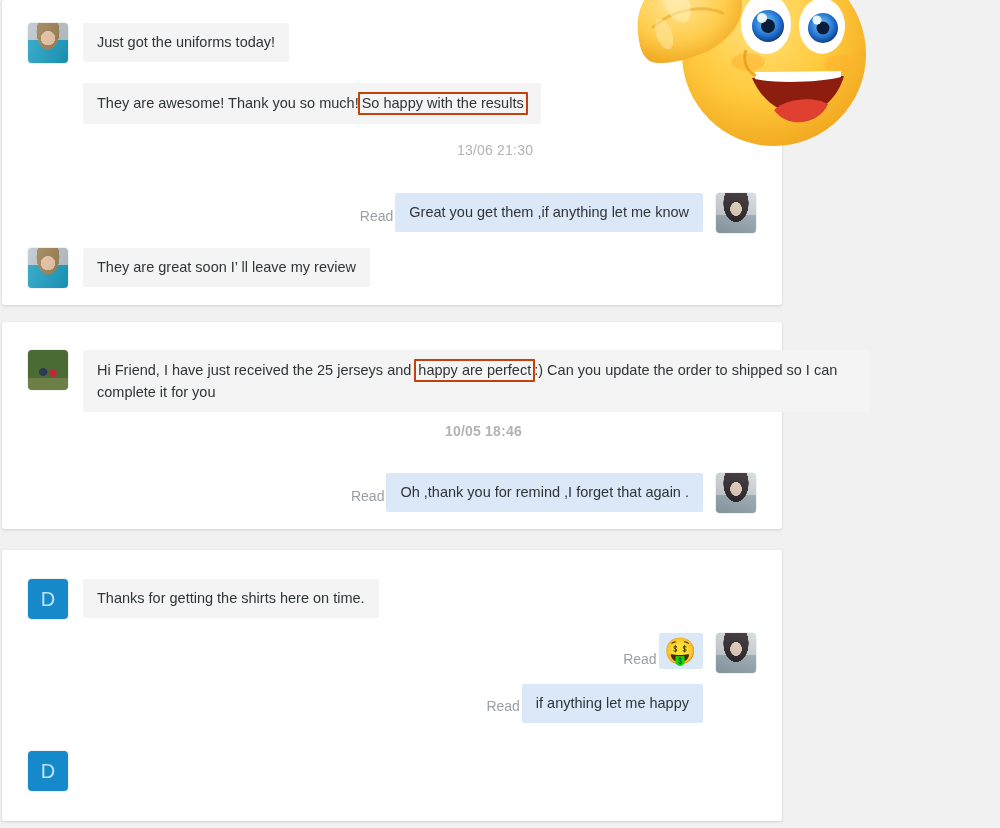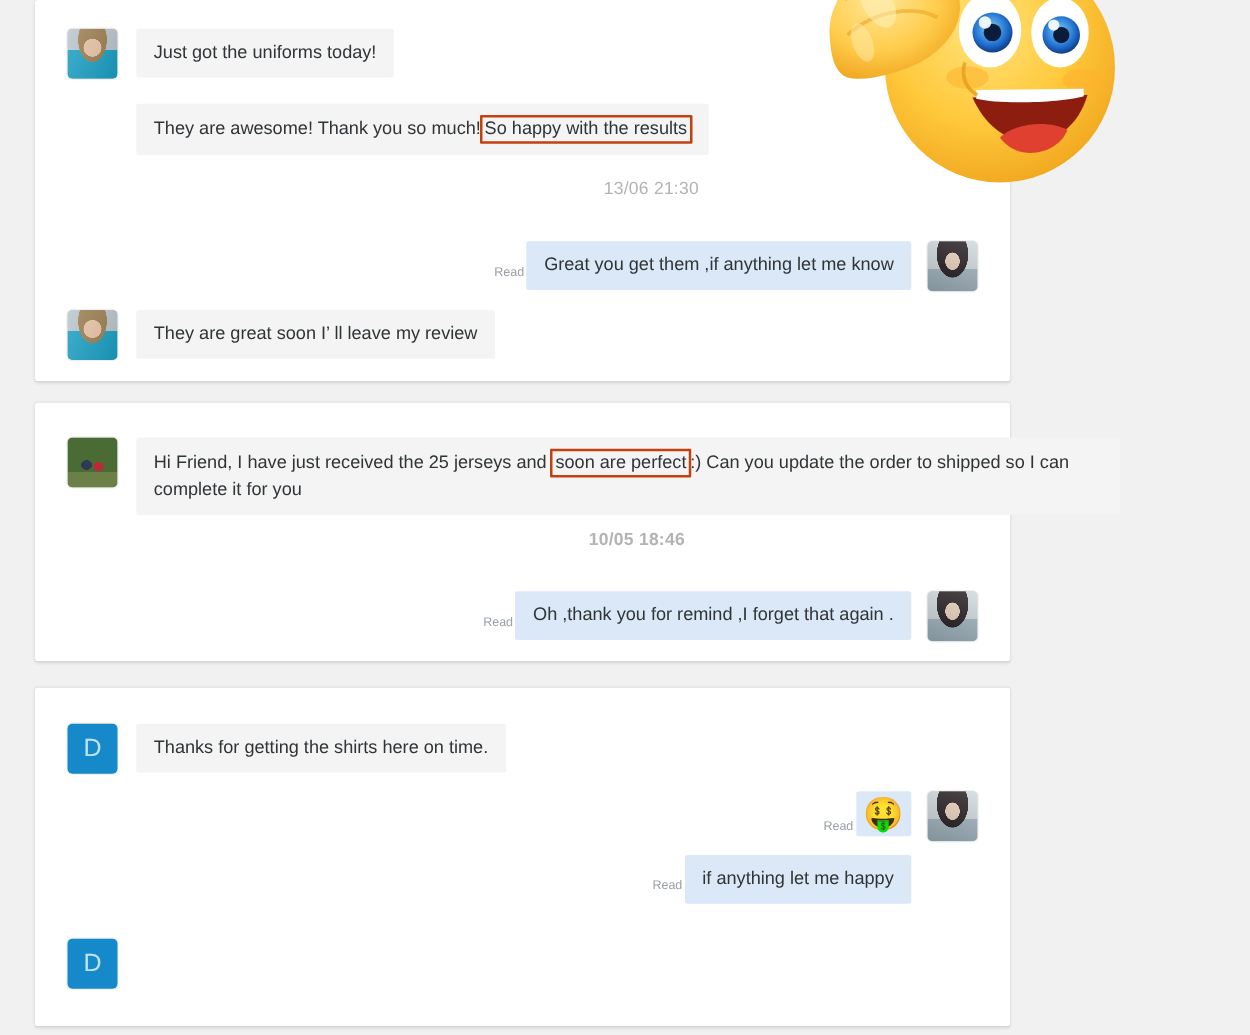--- a/index.html
+++ b/index.html
@@ -14,21 +14,21 @@
     position: relative;
     width: 1000px;
     height: 828px;
     background: #f1f1f1;
     padding: 0;
   }
 
   
   .card {
     position: absolute;
-    left: 28px;
+    left: 2px;
     width: 780px;
     background: #ffffff;
     box-shadow: 0 1px 3px rgba(0,0,0,0.12), 0 0 1px rgba(0,0,0,0.10);
     border-radius: 2px;
     overflow: visible;
   }
   #card-1 { top: 0px;   height: 305px; }
   #card-2 { top: 322px; height: 207px; }
   #card-3 { top: 550px; height: 271px; }
 
@@ -103,21 +103,21 @@
     line-height: 21px;
     color: #2f3437;
     padding: 9px 14px;
     border-radius: 2px;
     max-width: 800px;
   }
   .bubble.in  { background: #f4f4f4; margin-left: 15px; }
   .bubble.out { background: #dbe8f7; margin-right: 13px; }
 
   .read-label {
-    font-size: 10px;
+    font-size: 14px;
     color: #9aa0a6;
     align-self: flex-end;
     padding-bottom: 9px;
     margin-right: 2px;
     white-space: nowrap;
   }
 
   
   .sticker-bubble {
     background: #dbe8f7;
@@ -241,21 +241,21 @@
     <div class="msg-row incoming" style="top:248px;">
       <div class="avatar av-girl-blue"></div>
       <div class="bubble in">They are great soon I’  ll leave my review</div>
     </div>
   </div>
 
   <div class="card" id="card-2">
 
     <div class="msg-row incoming" style="top:28px;">
       <div class="avatar av-couple"></div>
-      <div class="bubble in" style="width:787px;"><span>Hi Friend, I have just received the 25 jerseys and </span><span class="hl">soon are perfect</span><span>:) Can you update the order to shipped so I can complete it for you</span></div>
+      <div class="bubble in" style="width:787px;"><span>Hi Friend, I have just received the 25 jerseys and </span><span class="hl">happy are perfect</span><span>:) Can you update the order to shipped so I can complete it for you</span></div>
     </div>
 
     <div class="timestamp" style="left:443px; top:101px;font-weight:bold;">10/05 18:46</div>
 
     <div class="msg-row outgoing" style="top:151px;">
       <div class="read-label">Read</div>
       <div class="bubble out">Oh ,thank you for remind ,I forget that again .</div>
       <div class="avatar av-dark-girl"></div>
     </div>
   </div>

